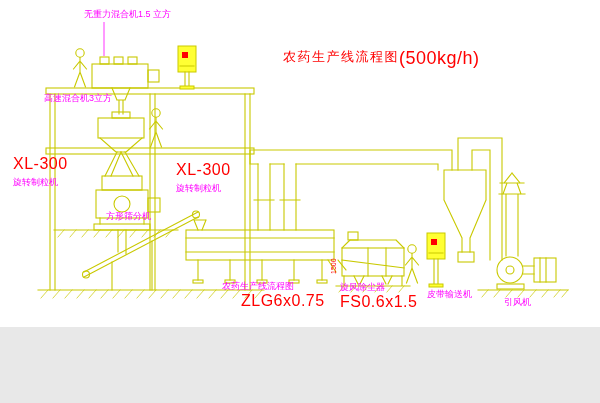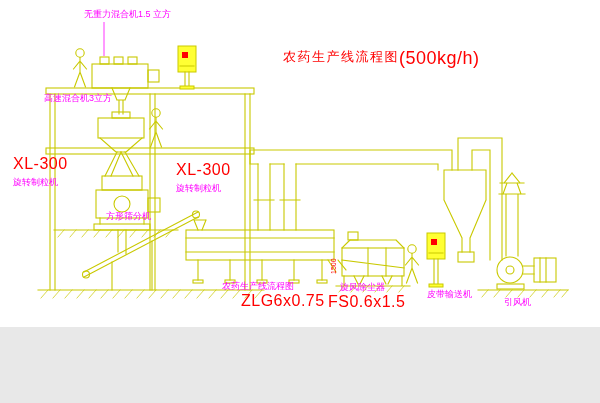--- a/index.html
+++ b/index.html
@@ -170,19 +170,19 @@
 
   <div class="lbl red model" style="left:176px;top:162px">XL-300</div>
   <div class="lbl mag" style="left:176px;top:184px">旋转制粒机</div>
 
   <div class="lbl mag" style="left:106px;top:212px">方形筛分机</div>
 
   <div class="lbl mag" style="left:222px;top:282px">农药生产线流程图</div>
   <div class="lbl red model" style="left:241px;top:293px">ZLG6x0.75</div>
 
   <div class="lbl mag" style="left:340px;top:283px">旋风除尘器</div>
-  <div class="lbl red model" style="left:328px;top:294px">FS0.6x1.5</div>
+  <div class="lbl red model" style="left:340px;top:294px">FS0.6x1.5</div>
 
   <div class="lbl mag" style="left:427px;top:290px">皮带输送机</div>
   <div class="lbl mag" style="left:504px;top:298px">引风机</div>
 
   <div class="dim" style="left:330px;top:274px">1500</div>
 </div>
 
 </body></html>

